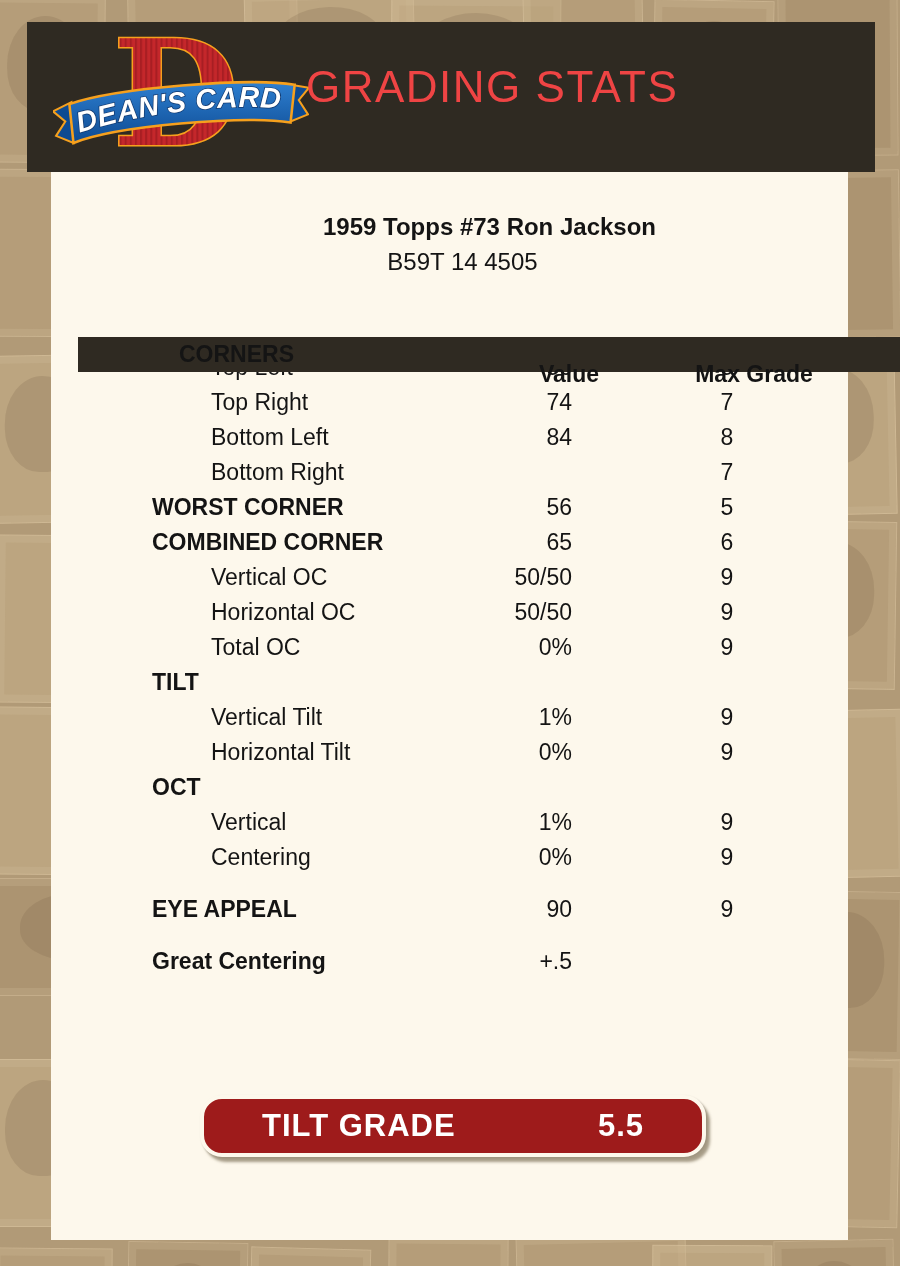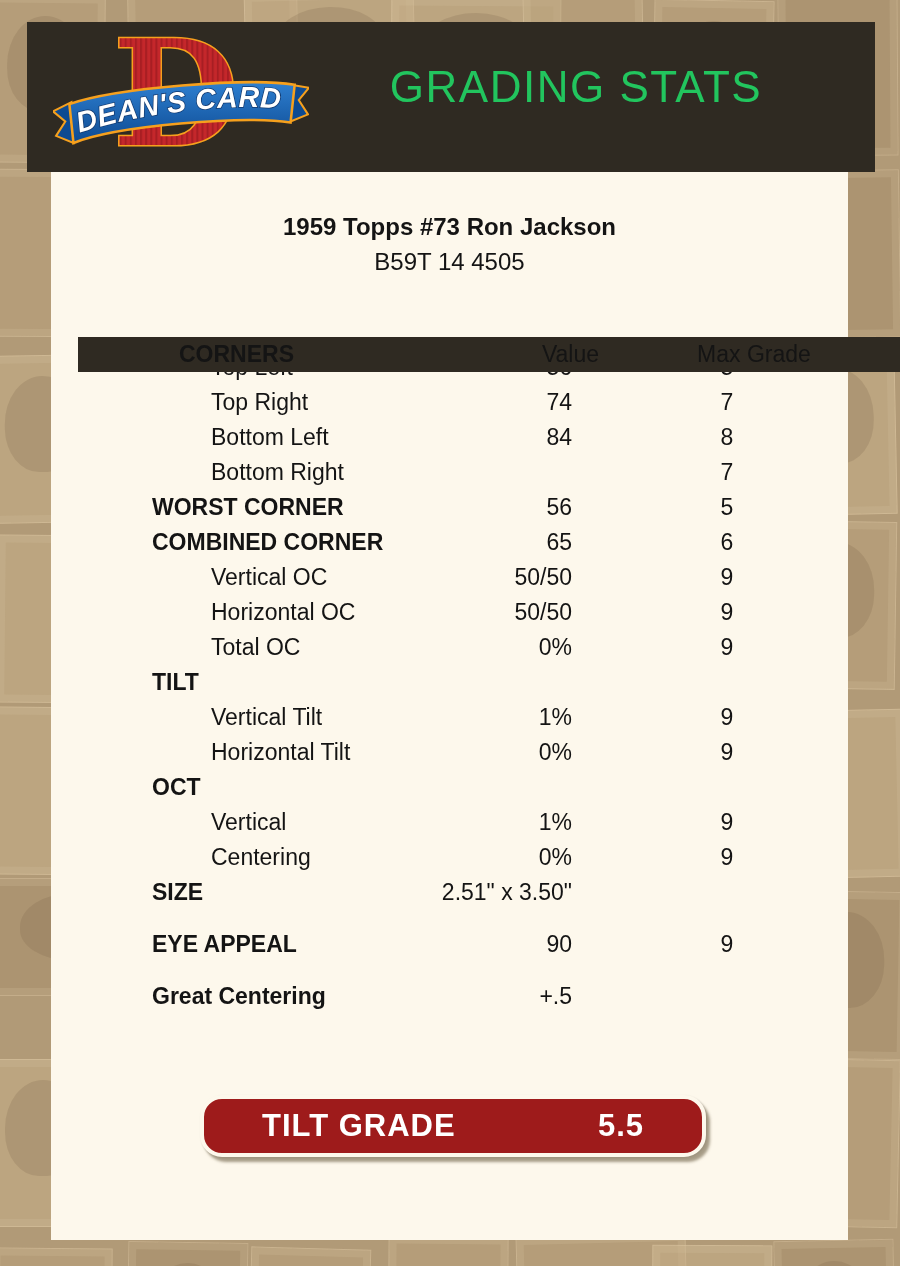--- a/index.html
+++ b/index.html
@@ -22,52 +22,52 @@
     background:rgba(122,100,72,0.22);
   }
   
   .header {
     position:absolute; left:27px; top:22px; width:848px; height:150px;
     background:#2f2a22; z-index:2;
   }
   .logo { position:absolute; left:26px; top:4px; width:256px; height:144px; }
   .header-title {
     position:absolute; left:279px; top:40px; width:540px;
-    text-align:center; color:#22c55e; font-size:44px; letter-spacing:1.5px;
+    color:#ef4444; font-size:44px; letter-spacing:1.5px;
     white-space:nowrap;
   }
   .header-subtitle {
     position:absolute; left:279px; top:99px; width:540px;
     text-align:center; color:#ffffff; font-size:31px;
   }
   
   .panel {
     position:absolute; left:51px; top:172px; width:797px; height:1068px;
     background:#fdf8ec; z-index:1;
   }
   .card-title {
     position:absolute; top:41px; left:0; width:100%;
-    text-align:center; font-size:24px; font-weight:bold;
+    text-align:center; font-size:24px; font-weight:bold;padding-left:40px;
   }
   .card-code {
     position:absolute; top:76px; left:0; width:100%;
-    text-align:center; font-size:24px;
+    text-align:center; font-size:24px;padding-left:13px;
   }
   
   .grading-table { position:absolute; top:143px; left:0; width:100%; }
   .row { position:relative; height:35px; line-height:35px; font-size:23px; }
   .row.gap { margin-top:17px; }
   .row .label { position:absolute; left:101px; white-space:nowrap; }
   .row.item .label { left:160px; }
   .row.header .label, .row.section .label, .row.bold .label { font-weight:bold; }
   .row .val {
     position:absolute; left:0; width:521px; text-align:right; white-space:nowrap;
   }
   .row .max { position:absolute; left:521px; width:310px; text-align:center; }
-  .row.header .val, .row.header .max { font-weight:normal; }
+  .row.header .val, .row.header .max { font-weight:bold;margin-top:20px; }
   
   .final-grade {
     position:absolute; left:149px; top:923px; width:506px; height:62px;
     box-sizing:border-box;
     background:#9e1b1b;
     border:4px solid #fdf8ec; border-radius:22px;
     box-shadow: 4px 5px 3px rgba(138,126,102,0.75), 1px 1px 2px rgba(0,0,0,0.18);
     display:flex; align-items:center; justify-content:space-between;
     padding:0 58px;
     color:#ffffff; font-weight:bold; font-size:31px; letter-spacing:1px;
@@ -296,24 +296,20 @@
         <div class="row item">
           <span class="label">Vertical</span>
           <span class="val">1%</span>
           <span class="max">9</span>
         </div>
         <div class="row item">
           <span class="label">Centering</span>
           <span class="val">0%</span>
           <span class="max">9</span>
         </div>
-        <div class="row section">
-          <span class="label">SIZE</span>
-          <span class="val">2.51" x 3.50"</span>
-        </div>
         <div class="row section gap">
           <span class="label">EYE APPEAL</span>
           <span class="val">90</span>
           <span class="max">9</span>
         </div>
         <div class="row bold gap">
           <span class="label">Great Centering</span>
           <span class="val">+.5</span>
         </div>
       </div>

